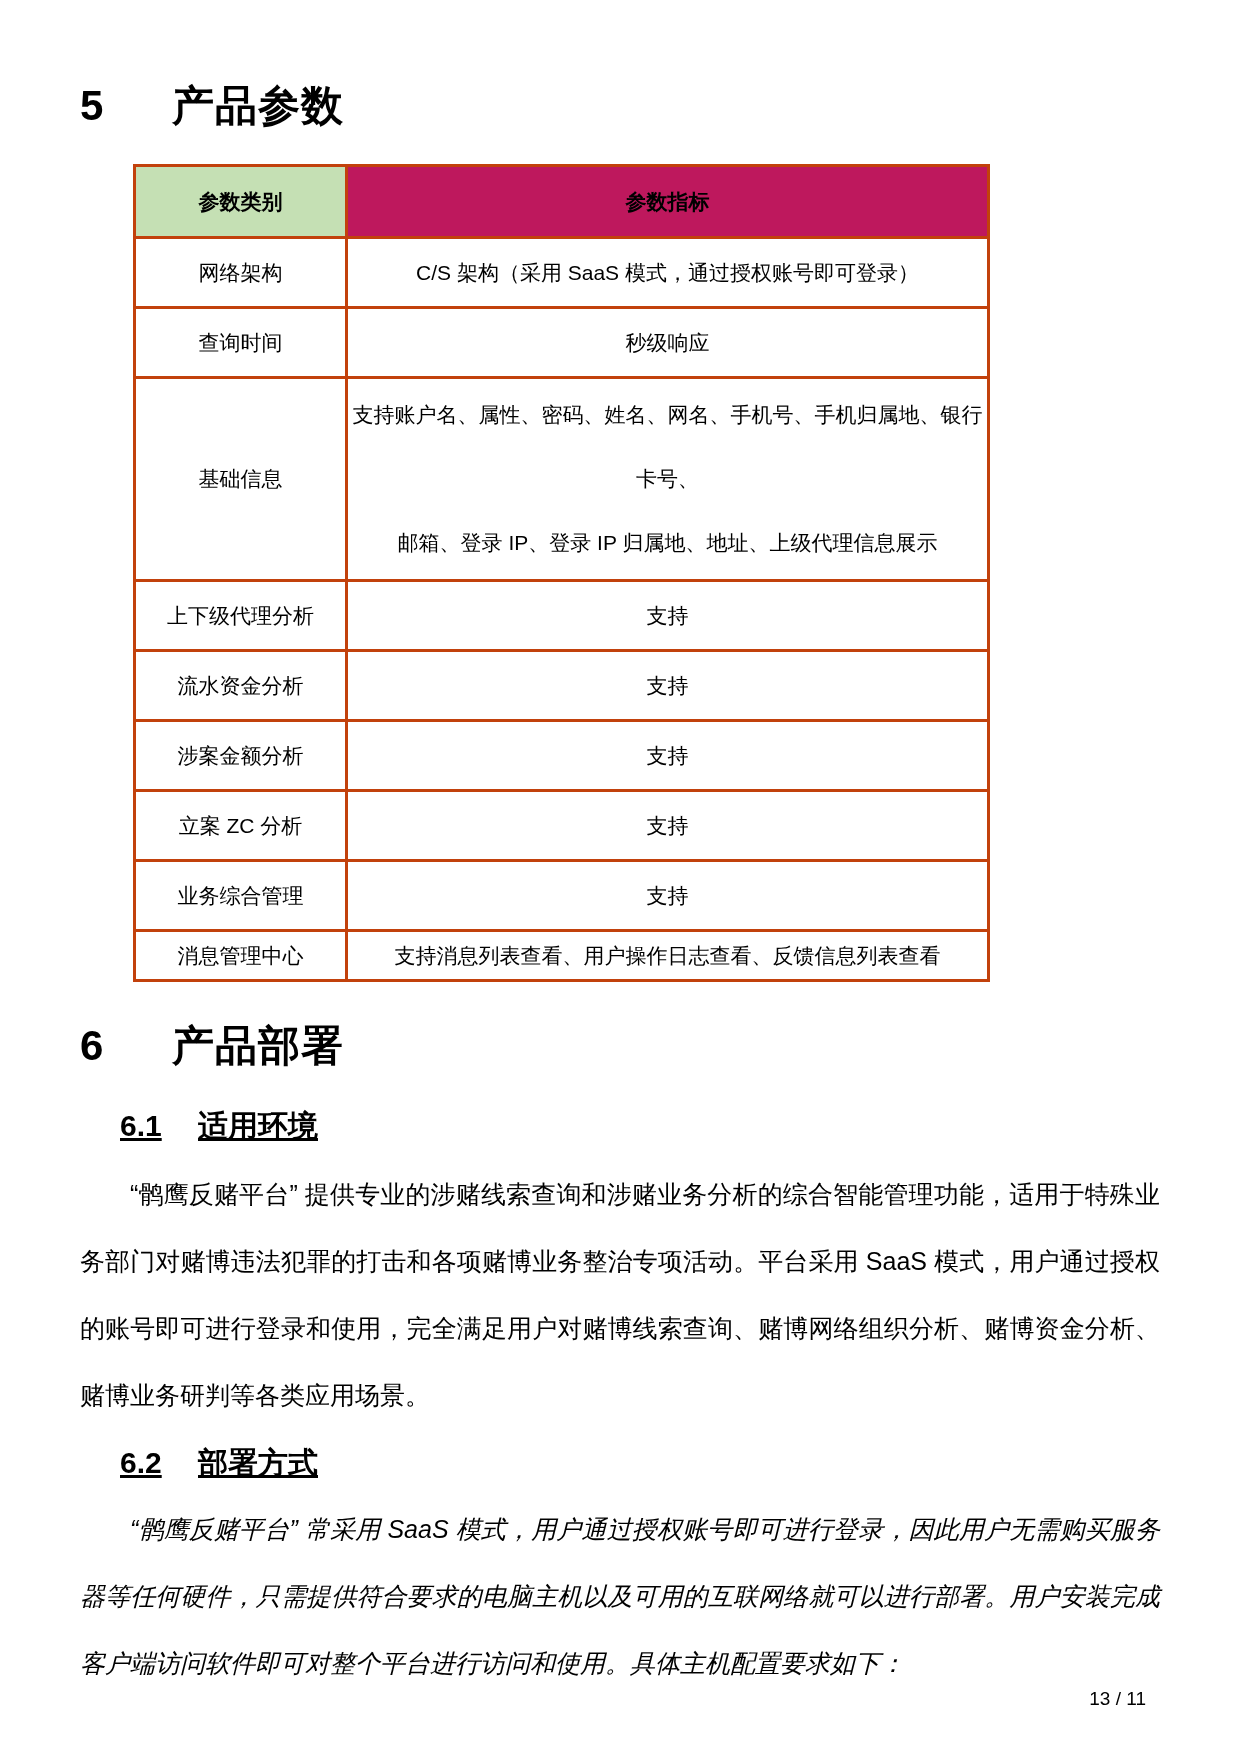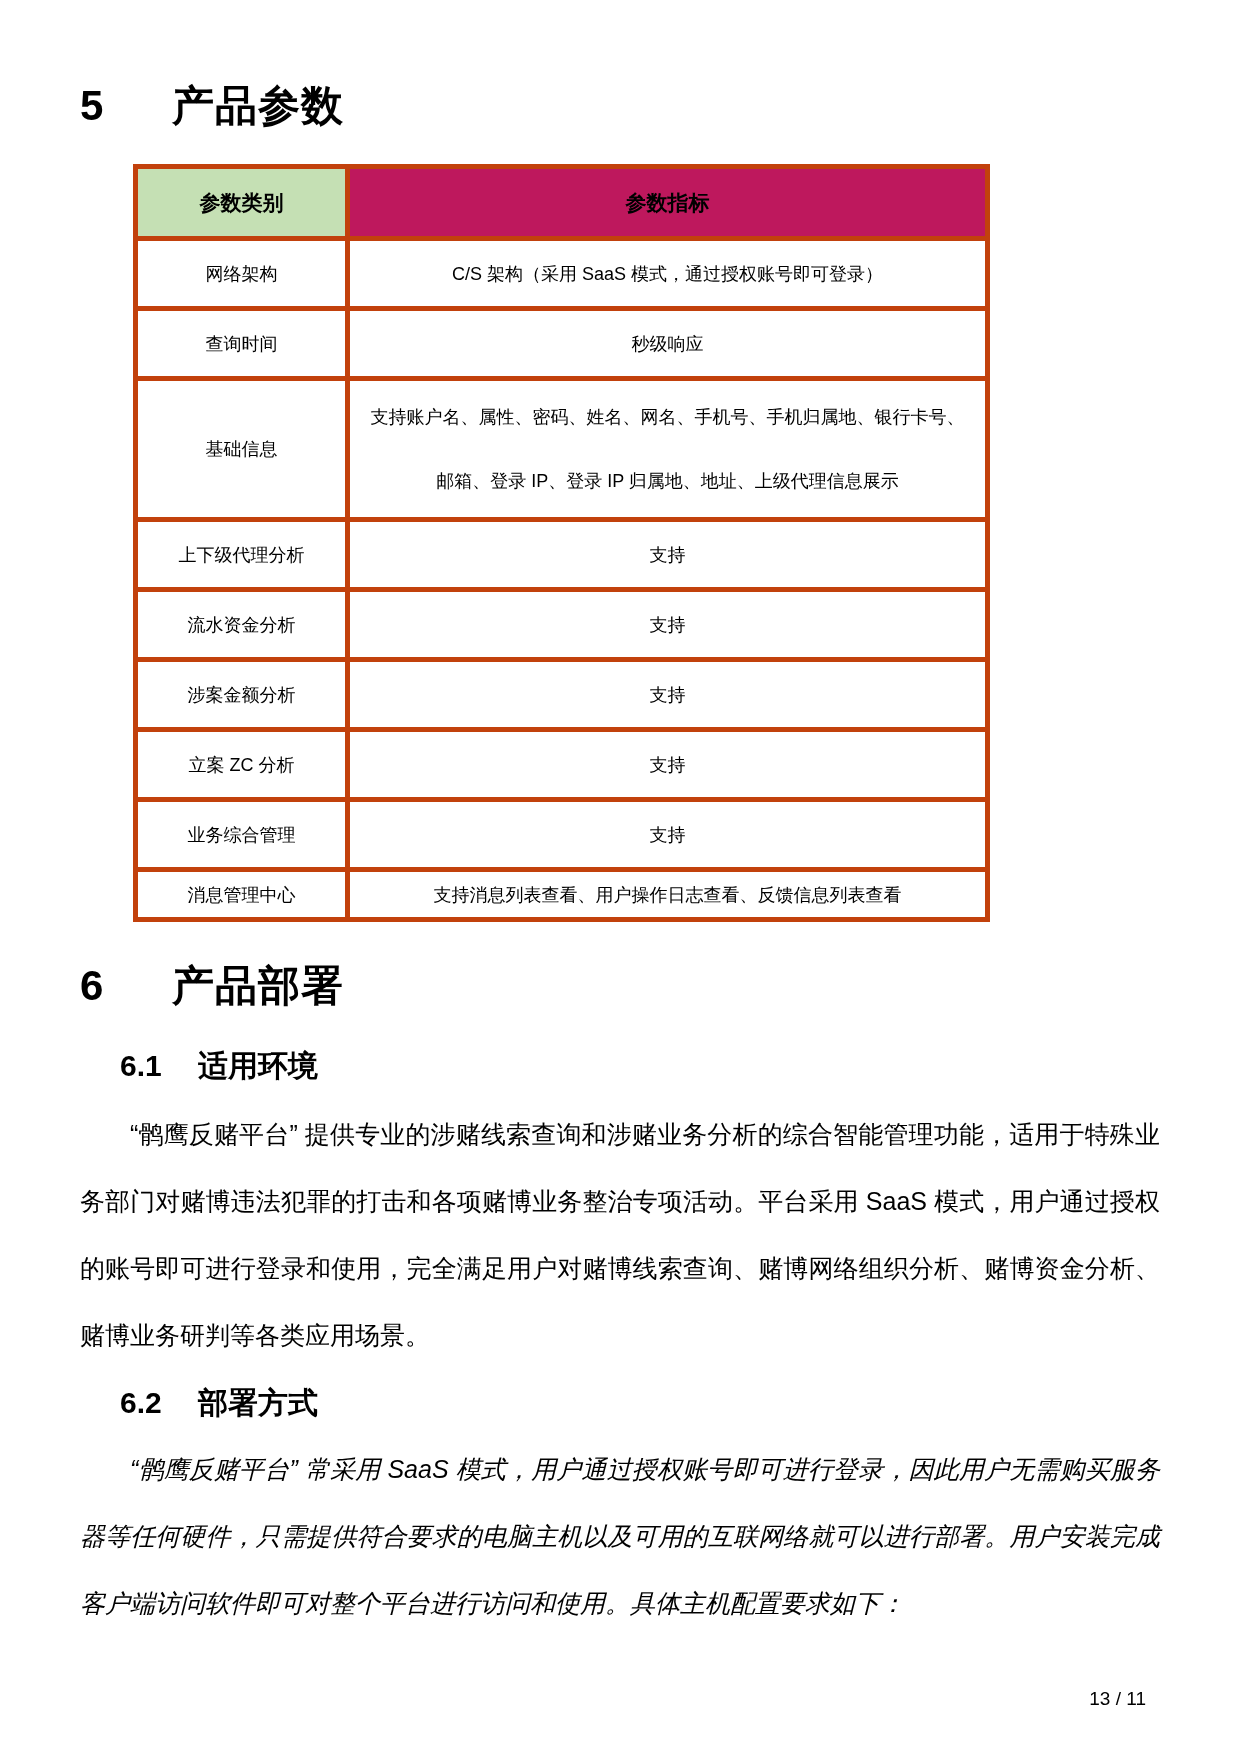--- a/index.html
+++ b/index.html
@@ -25,45 +25,46 @@
   .h1-sec5 { margin-top: 78px; }
   .h1-sec6 { margin-top: 36px; }
 
   
   .h2 {
     display: flex;
     align-items: baseline;
     font-size: 30px;
     font-weight: 700;
     margin-left: 40px;
+    text-decoration: underline;
   }
   .h2 .num { width: 78px; }
   .h2-61 { margin-top: 32px; }
   .h2-62 { margin-top: 14px; }
 
   
   table.params {
     margin: 30px 0 0 53px;
     width: 857px;
     border-collapse: collapse;
     border: 2px solid #404040;
   }
   table.params th, table.params td {
-    border: 5px solid #c2410c;
+    border: 3px solid #c2410c;
     text-align: center;
     vertical-align: middle;
     padding: 4px 0;
   }
   table.params th {
     font-size: 21px;
     font-weight: 700;
     height: 72px;
   }
   table.params td {
-    font-size: 18px;
+    font-size: 21px;
     font-weight: 400;
     height: 70px;
   }
   table.params td.cat { width: 212px; }
   table.params tr.tall td { height: 135px; text-align: center; }
   table.params tr.last td { height: 50px; }
   td.preline { white-space: pre-line; line-height: 64px; }
 
   
   .para {

